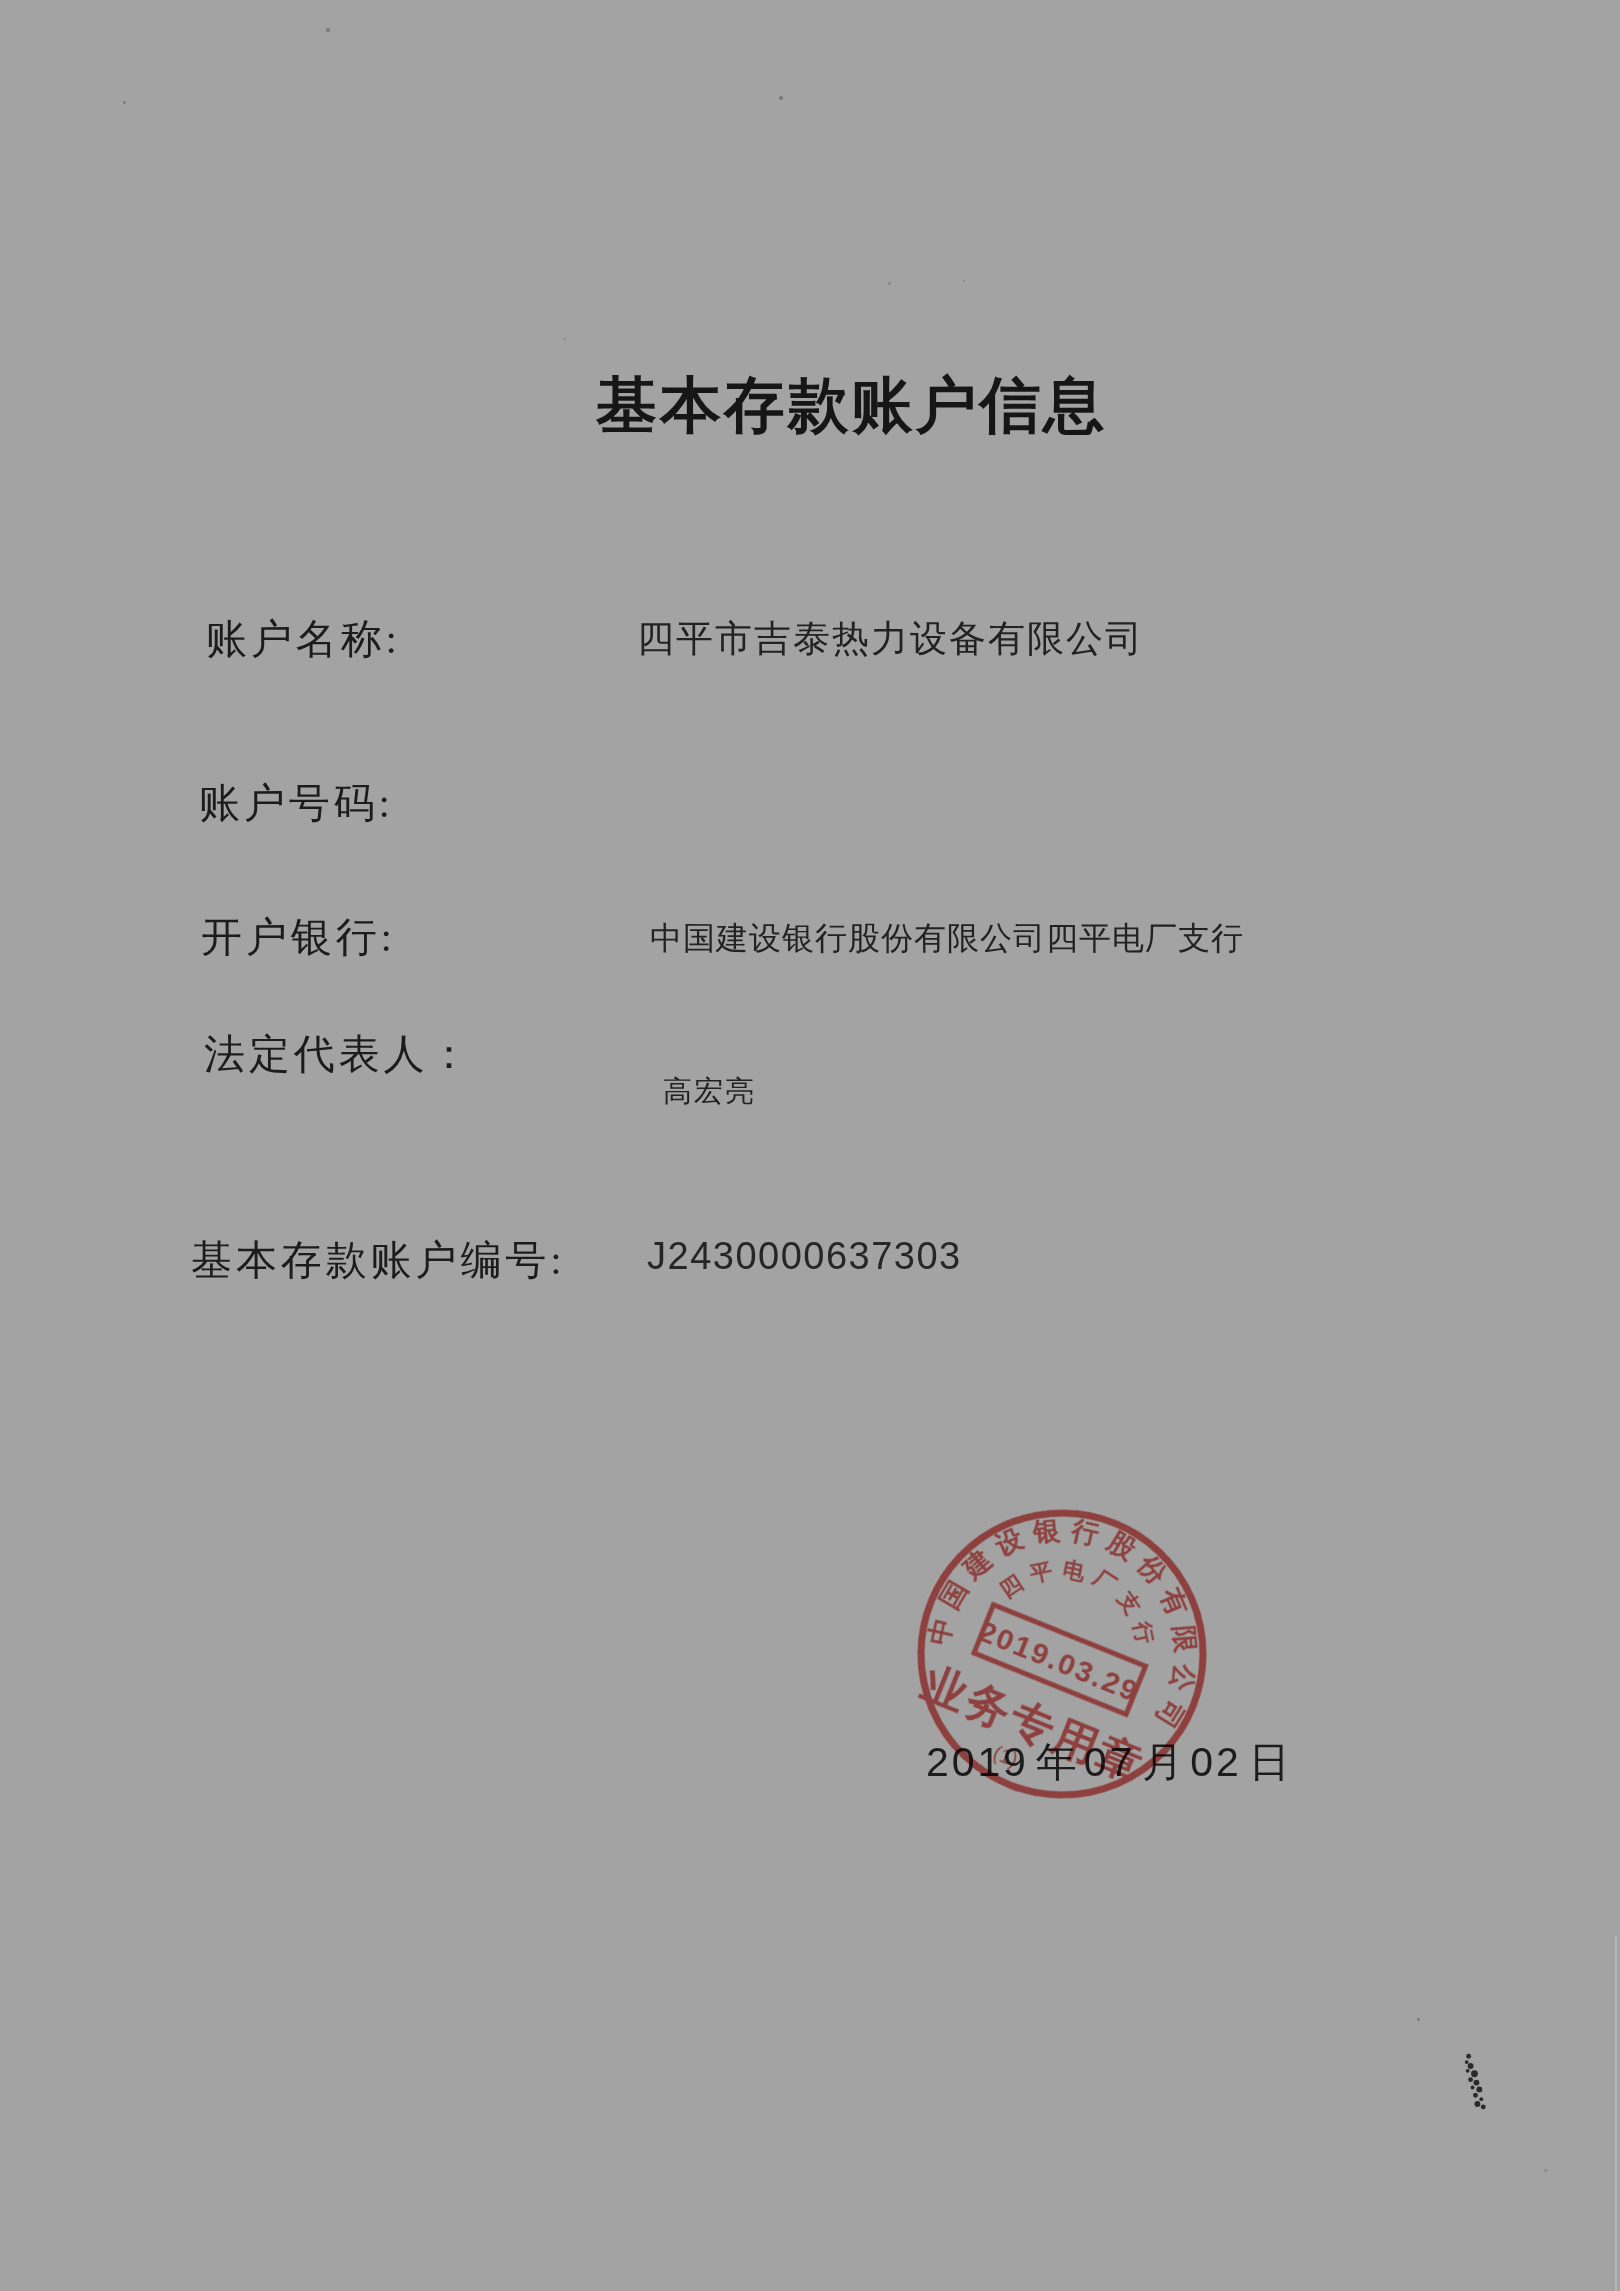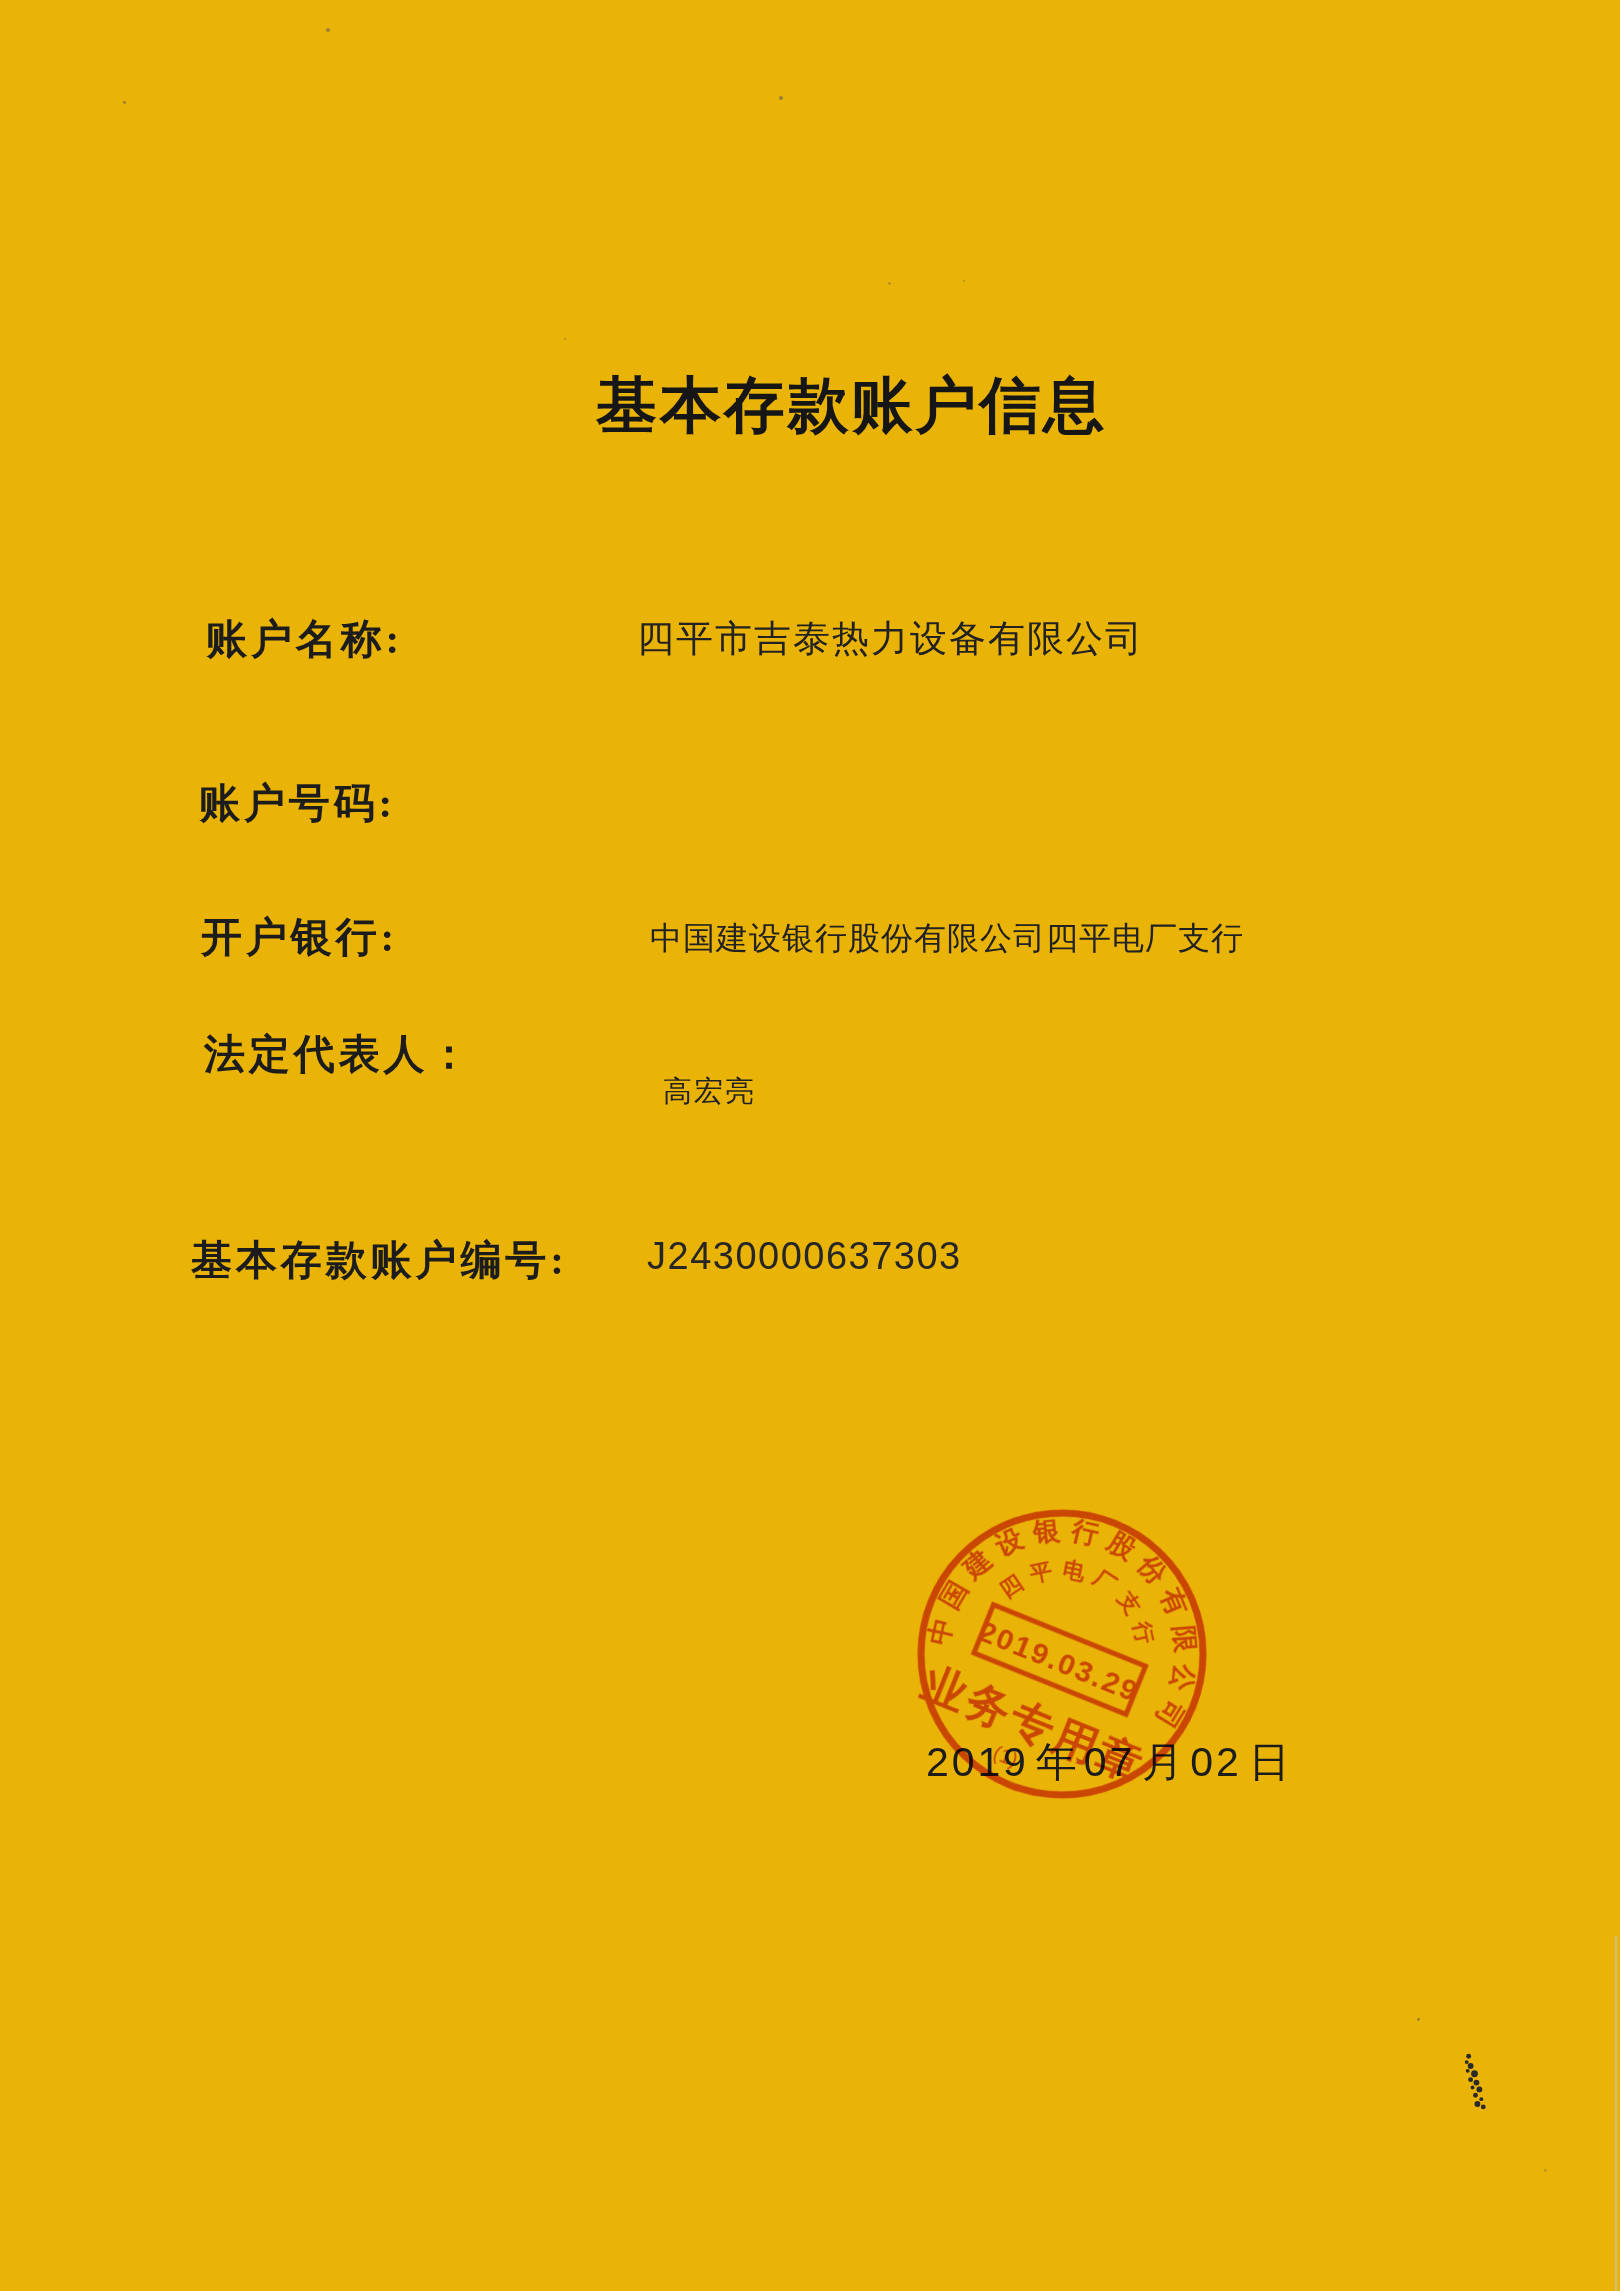--- a/index.html
+++ b/index.html
@@ -1,30 +1,30 @@
 <!DOCTYPE html>
 <html><head>
 <meta charset="utf-8">
 <style>
   html,body{margin:0;padding:0;background:#e8e8e8;}
   .page{
     position:relative;
     width:1620px;height:2292px;
-    background:#eab308;
+    background:#a3a3a3;
     overflow:hidden;
     font-family:"Liberation Serif", serif;
     color:#1a1a1a;
   }
   .title{
     position:absolute;left:596px;top:365px;width:529px;
     font-size:61px;font-weight:700;letter-spacing:2.9px;
     color:#161616;margin:0;white-space:nowrap;
   }
   .lbl{
-    position:absolute;font-size:41px;font-weight:700;
+    position:absolute;font-size:41px;font-weight:400;
     letter-spacing:3.9px;white-space:nowrap;color:#1c1c1c;
   }
   .val{
     position:absolute;font-size:37px;font-weight:400;
     letter-spacing:2px;white-space:nowrap;color:#222;
   }
   .val-num{
     font-family:"Liberation Sans", sans-serif;
     font-size:38px;letter-spacing:1.5px;color:#262626;
   }

